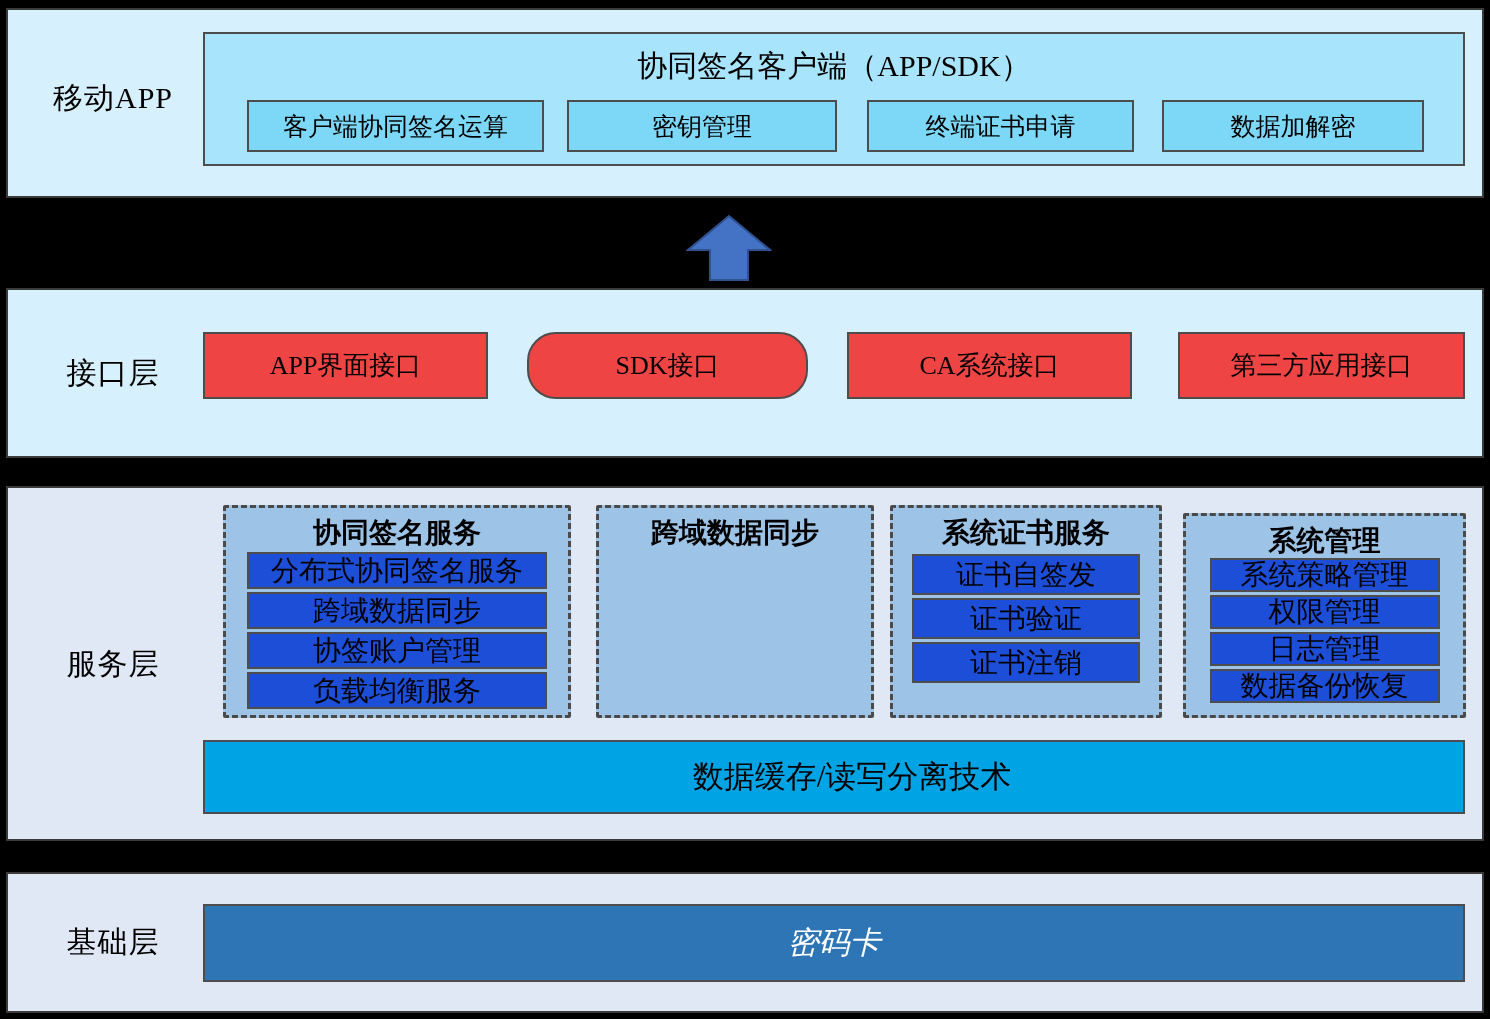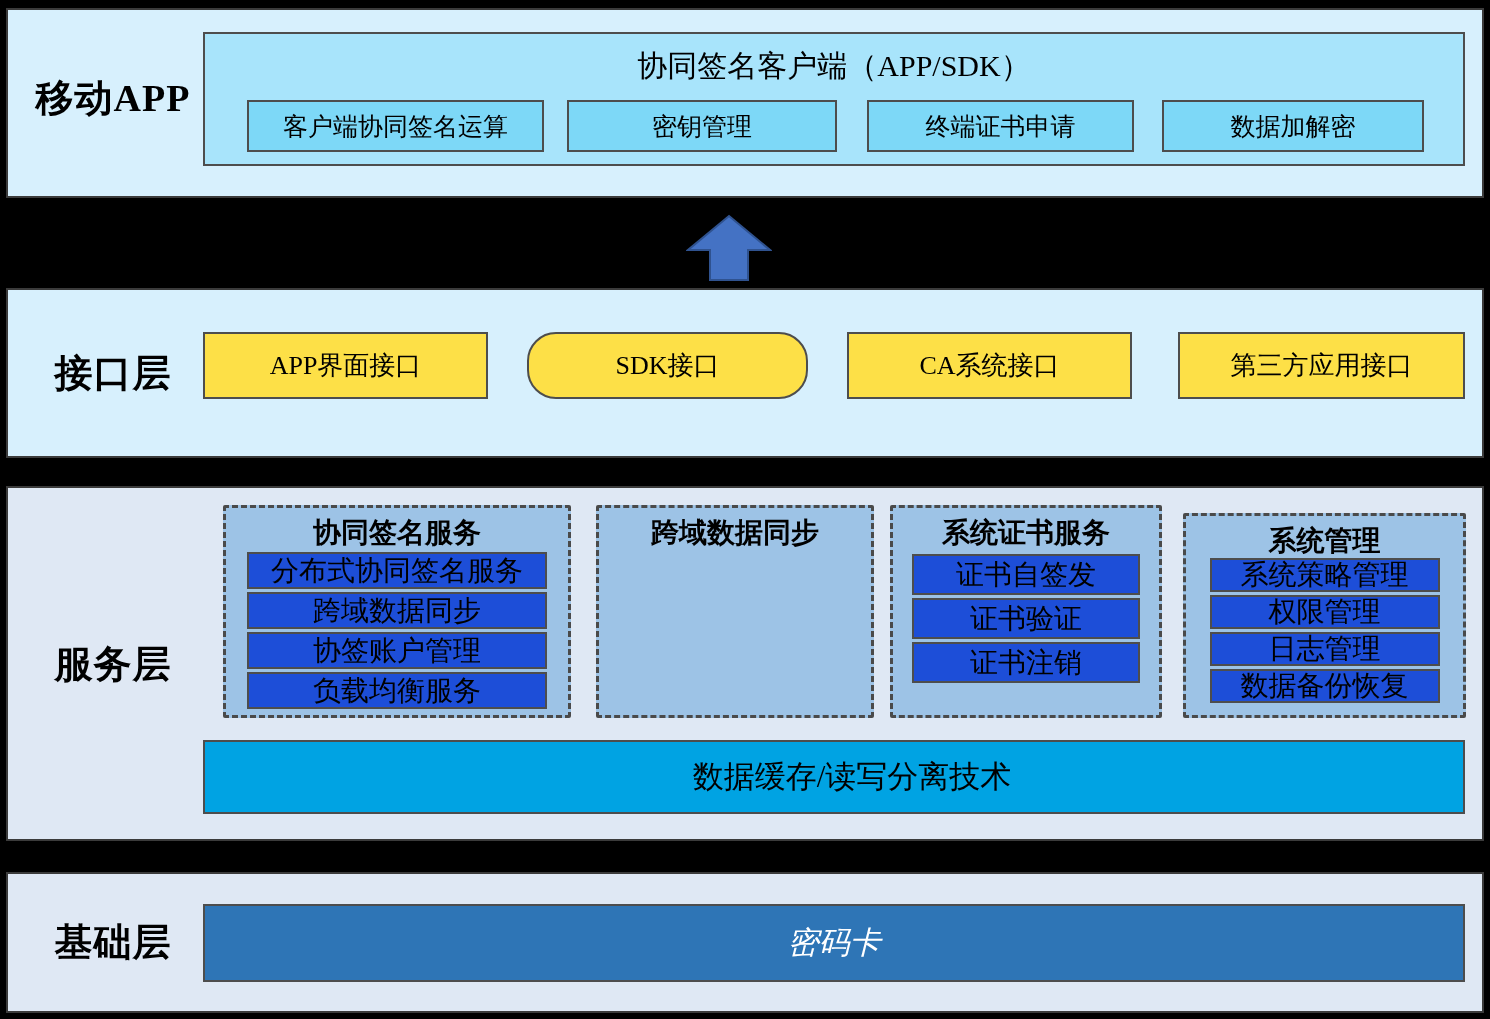--- a/index.html
+++ b/index.html
@@ -29,22 +29,22 @@
     box-sizing: border-box;
     border: 2px solid #3b3b3b;
     background: #d7f0fd;
     display: flex;
     align-items: center;
   }
   .layer.gray { background: #dfe8f4; }
 
   .layer-label {
     position: absolute;
-    font-size: 38px;
-    font-weight: bold;
+    font-size: 30px;
+    font-weight: normal;
     color: #000000;
     letter-spacing: 1px;
     white-space: nowrap;
     text-align: center;
     font-family: "Liberation Serif", "DejaVu Serif", serif;
   }
 
   
   #layer-app      { left: 6px;  top: 8px;   width: 1478px; height: 190px; }
   #label-app      { left: 28px; top: 98px;  width: 170px; transform: translateY(-50%); }
@@ -107,21 +107,21 @@
   
   #layer-if   { left: 6px;  top: 288px; width: 1478px; height: 170px; }
   #label-if   { left: 28px; top: 373px; width: 170px; transform: translateY(-50%); }
 
   .if-box {
     position: absolute;
     top: 332px;
     height: 67px;
     box-sizing: border-box;
     border: 2px solid #4d4d4d;
-    background: #fde047;
+    background: #ef4444;
     display: flex;
     align-items: center;
     justify-content: center;
     font-size: 26px;
     color: #000;
     white-space: nowrap;
   }
   .if-box.i0 { left: 203px;  width: 285px; }
   .if-box.i1 { left: 527px;  width: 281px; border-radius: 29px; }
   .if-box.i2 { left: 847px;  width: 285px; }

